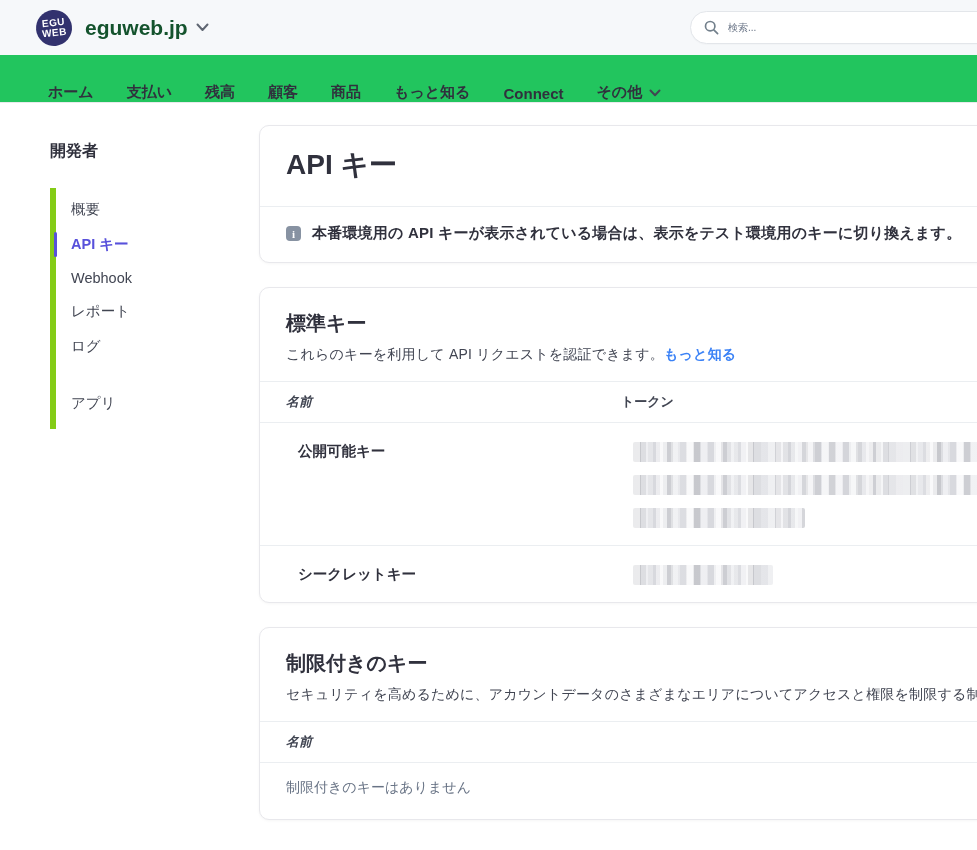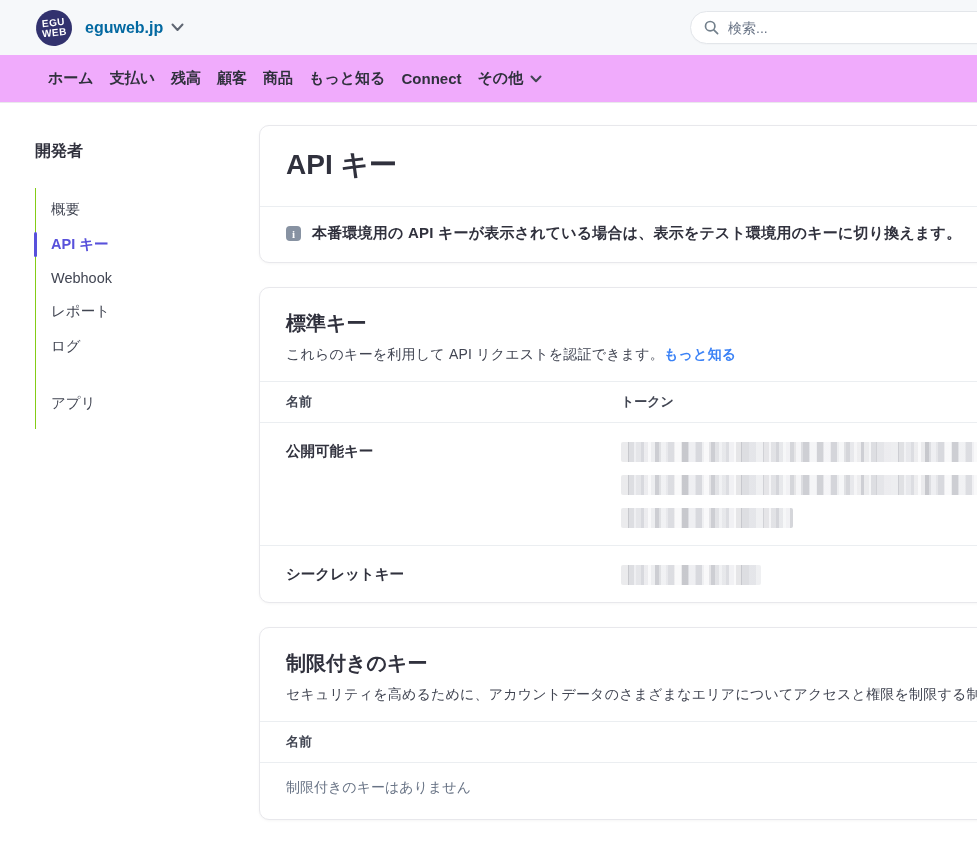--- a/index.html
+++ b/index.html
@@ -5,38 +5,38 @@
   * { margin:0; padding:0; box-sizing:border-box; }
   html,body { background:#fff; }
   body { font-family:"Liberation Sans","DejaVu Sans",sans-serif; }
   .screen { width:977px; height:850px; overflow:hidden; position:relative; background:#fff; }
 
   
   .topbar { height:55px; background:#f6f8fa; display:flex; align-items:center; position:relative; }
   .logo-circle { width:36px; height:36px; border-radius:50%; background:#32326e; color:#fff;
     margin-left:36px; display:flex; flex-direction:column; align-items:center; justify-content:center;
     font-size:10px; font-weight:bold; line-height:10px; letter-spacing:.5px; transform:rotate(-6deg); flex:none; }
-  .account-name { margin-left:13px; font-size:16px; font-weight:600; color:#0369a1;text-align:right; }
+  .account-name { margin-left:13px; font-size:21px; font-weight:600; color:#14532d;text-align:right; }
   .chev { margin-left:8px; display:inline-flex; }
   .search { position:absolute; left:690px; top:11px; width:360px; height:33px; background:#fff;
     border:1px solid #e3e6ea; border-radius:17px; display:flex; align-items:center; padding:0 13px; box-shadow:0 1px 1px rgba(0,0,0,.02); }
-  .search input { border:none; outline:none; background:transparent; font-size:14px; color:#41444d; width:230px;
+  .search input { border:none; outline:none; background:transparent; font-size:10px; color:#41444d; width:230px;
     font-family:"Liberation Sans","DejaVu Sans",sans-serif; }
   .search input::placeholder { color:#687385; }
 
   
-  .navbar { height:48px; background:#f0abfc; border-bottom:1px solid #e9e9ec; display:flex; align-items:center;
-    padding-left:48px; gap:16px; }
+  .navbar { height:48px; background:#22c55e; border-bottom:1px solid #e9e9ec; display:flex; align-items:flex-end;
+    padding-left:48px; gap:33px; }
   .nav-item { font-size:15px; font-weight:600; color:#30313d; cursor:pointer; display:flex; align-items:center; gap:7px; }
 
   
   .content { display:flex; align-items:flex-start; }
-  .sidebar { width:259px; flex:none; padding:38px 0 0 35px; }
+  .sidebar { width:259px; flex:none; padding:38px 0 0 50px; }
   .sidebar-heading { font-size:16px; font-weight:700; color:#30313d; }
-  .sidebar-list { margin-top:26px; border-left:1px solid #84cc16; padding:4px 0 8px 0; }
+  .sidebar-list { margin-top:26px; border-left:6px solid #84cc16; padding:4px 0 8px 0; }
   .side-item { position:relative; padding:8px 0 8px 15px; font-size:14.5px; color:#414552; cursor:pointer; }
   .side-item.active { color:#5851db; font-weight:700; }
   .side-item.active .active-bar { position:absolute; left:-2px; top:5px; bottom:5px; width:3px; background:#5851db; border-radius:2px; }
   .side-gap { height:22px; }
 
   .main { width:1100px; flex:none; }
   .card { background:#fff; border:1px solid #e8e8ec; border-radius:10px; box-shadow:0 1px 3px rgba(0,0,0,.04); width:1100px; }
   .card-head { padding:20px 26px 22px; }
   .page-title { font-size:28px; font-weight:700; color:#30313d; }
   .card1 { margin-top:22px; }
@@ -48,24 +48,24 @@
 
   .card2 { margin-top:24px; }
   .card3 { margin-top:24px; }
   .sec-head { padding:22px 26px 0; }
   .sec-title { font-size:20px; font-weight:700; color:#30313d; }
   .sec-desc { margin-top:9px; font-size:14px; color:#414552; white-space:nowrap; letter-spacing:.2px; }
   .link { color:#3b82f6; font-weight:700; cursor:pointer; }
 
   .table-header { margin-top:17px; border-top:1px solid #ebeef1; border-bottom:1px solid #ebeef1;
     display:flex; padding:11px 26px; font-size:13px; font-weight:700; color:#414552; }
-  .col-name { width:335px; flex:none; }
+  .col-name { width:335px; flex:none;font-style:italic; }
   .trow { display:flex; padding:17px 26px; }
   .trow + .trow { border-top:1px solid #ebeef1; }
-  .row-label { width:335px; flex:none; font-size:14.5px; font-weight:700; color:#30313d; padding-top:2px; }
+  .row-label { width:335px; flex:none; font-size:14.5px; font-weight:700; color:#30313d; padding-top:2px;margin-left:12px; }
   .token-lines { display:flex; flex-direction:column; gap:13px; padding-top:2px; }
   .blur { height:20px; border-radius:2px;
     background-image:
       repeating-linear-gradient(90deg, rgba(255,255,255,.55) 0 7px, rgba(0,0,0,.05) 7px 13px, rgba(255,255,255,.25) 13px 20px, rgba(0,0,0,.02) 20px 27px),
       repeating-linear-gradient(90deg, #d2d3d8 0 8px, #e9eaee 8px 15px, #dcdde2 15px 23px, #f1f1f4 23px 30px, #d8d9de 30px 38px, #ecedf0 38px 45px, #e0e1e6 45px 53px, #f2f2f4 53px 60px);
   }
   .blur.w-long { width:500px; }
   .blur.w-short { width:172px; }
   .blur.w-secret { width:140px; }
   .empty-row { padding:16px 26px 22px; font-size:14px; color:#687385; }

